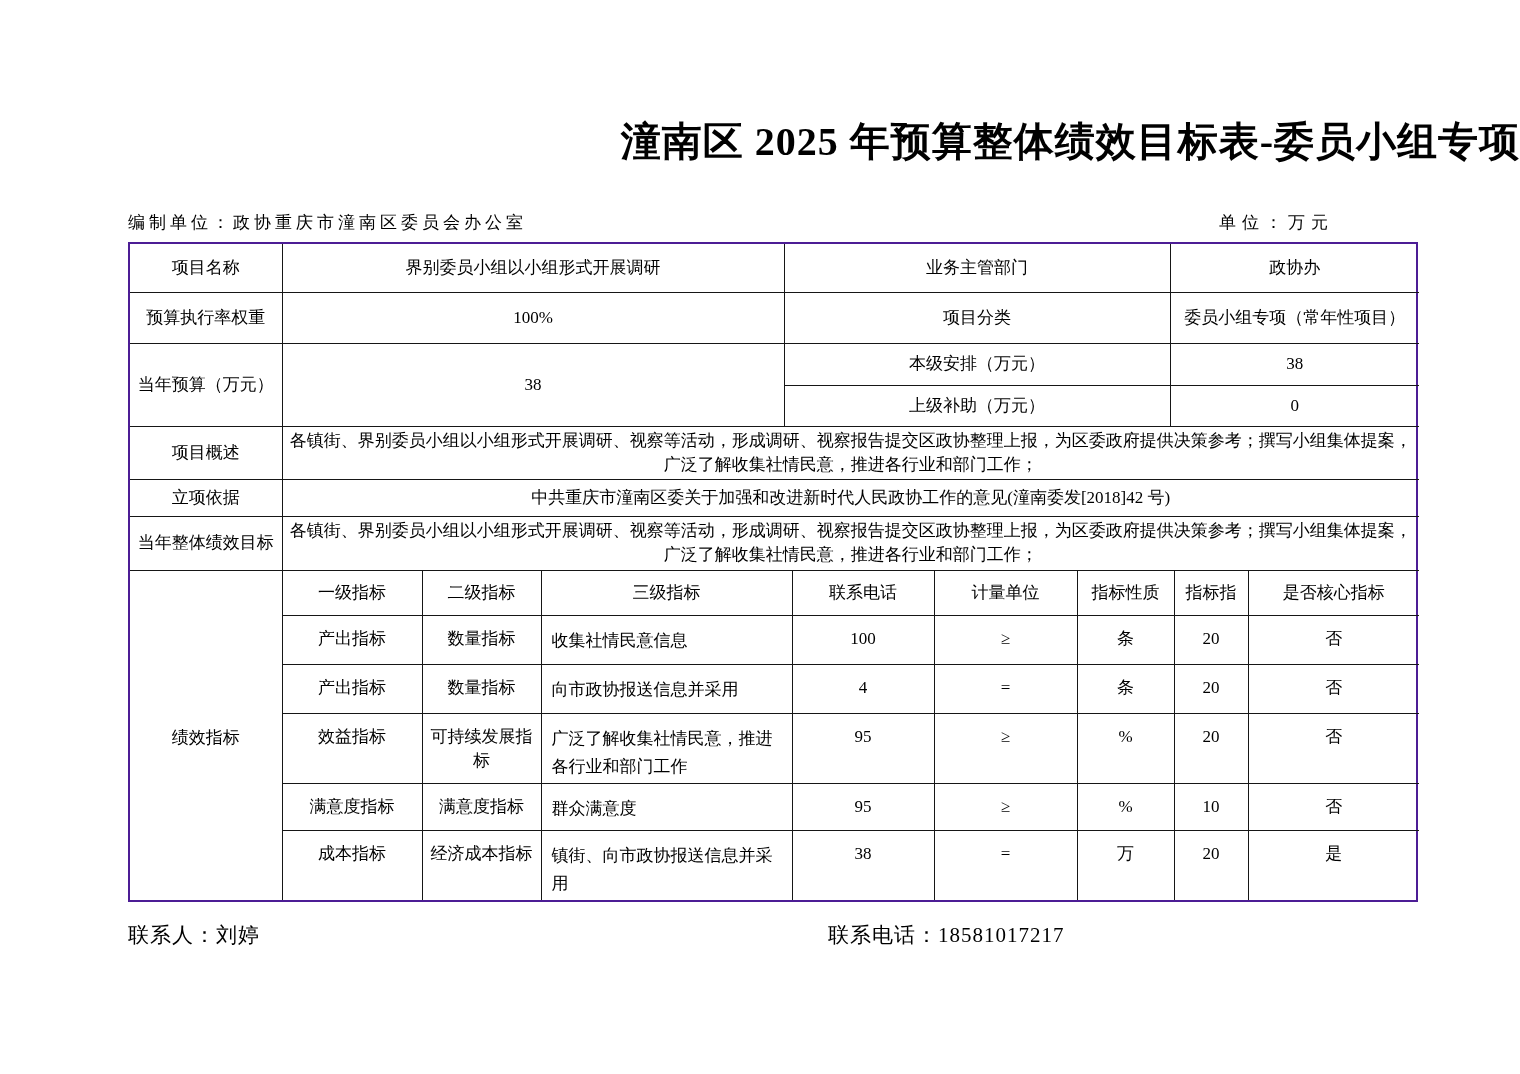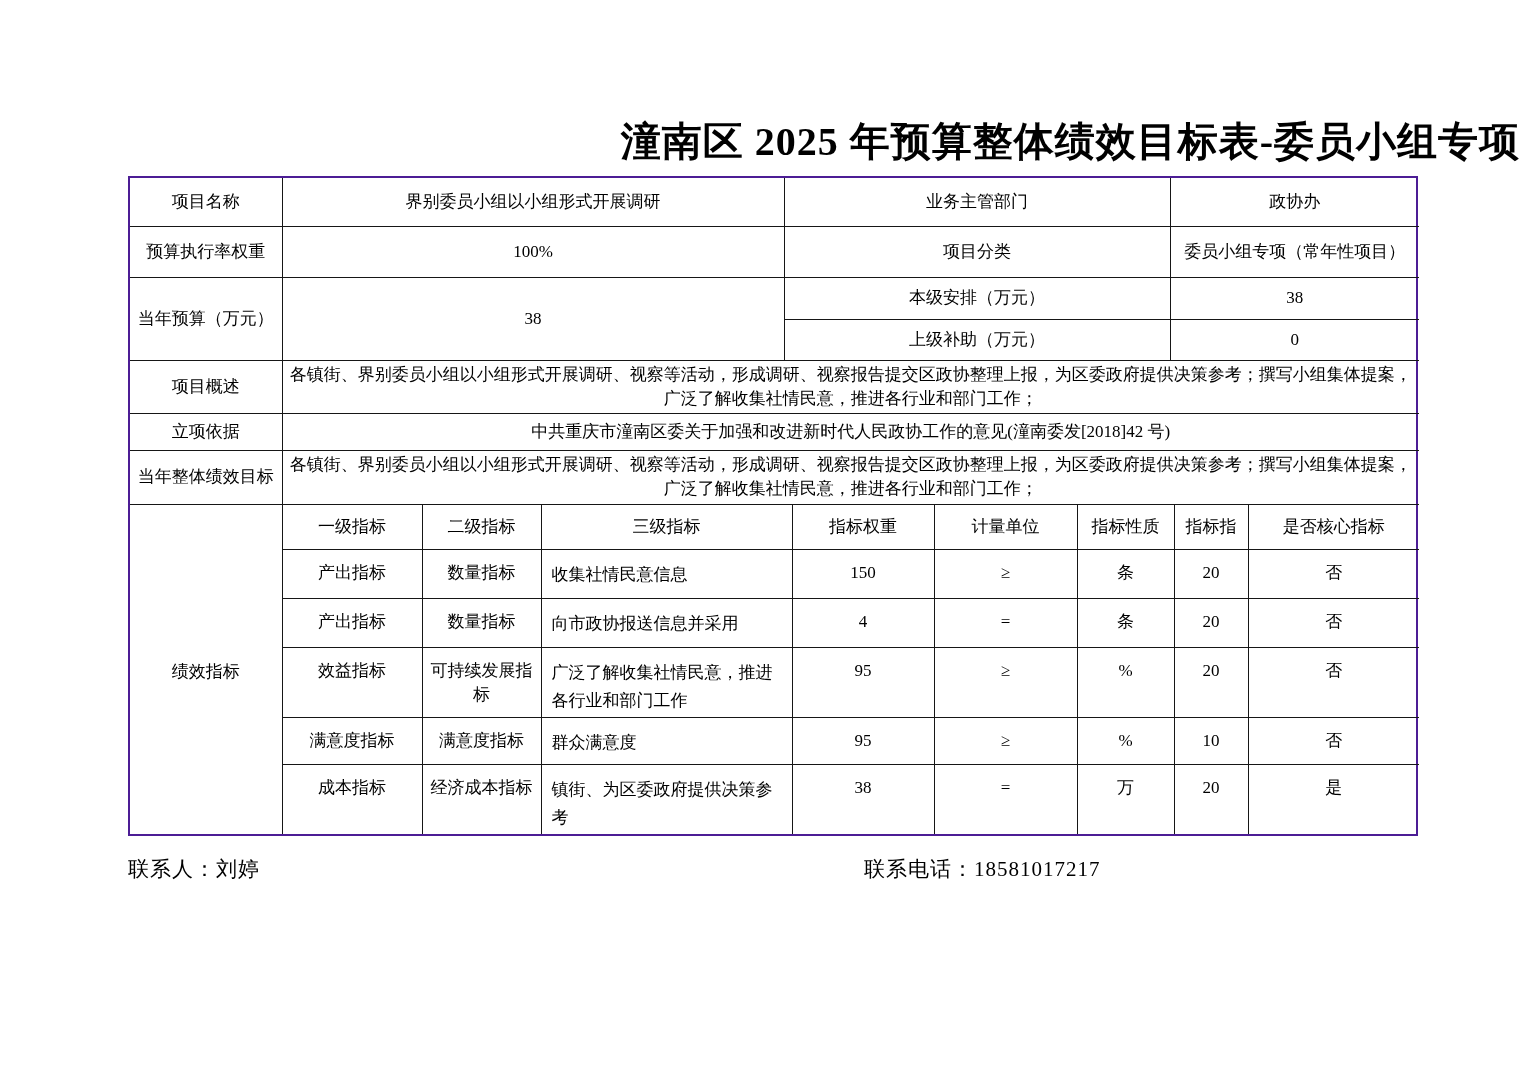--- a/index.html
+++ b/index.html
@@ -67,31 +67,35 @@
   .ind-table td.lvl3 { text-align: left; padding-left: 10px; line-height: 28px; }
 
   .footer-line {
     position: relative;
     margin-top: 22px;
     font-size: 21px;
     line-height: 22px;
     letter-spacing: 1px;
     height: 24px;
   }
-  .footer-phone { position: absolute; left: 736px; top: 0; }
+  .footer-phone { position: absolute; left: 700px; top: 0; }
 </style>
 </head>
 <body>
 
 <div class="page">
 
   <div class="doc-title">潼南区 2025 年预算整体绩效目标表-委员小组专项</div>
 
   <div class="content">
 
+    <div class="meta-line">
+      <span class="meta-left">编制单位：政协重庆市潼南区委员会办公室</span>
+      <span class="meta-right">单位：万元</span>
+    </div>
 
     <div class="doc-table-wrap">
 
       <table class="info-table">
         <colgroup>
           <col style="width:152px">
             <col style="width:502px">
             <col style="width:386px">
             <col style="width:249px">
         </colgroup>
@@ -144,31 +148,31 @@
             <col style="width:97px">
             <col style="width:74px">
             <col style="width:171px">
         </colgroup>
         <tbody>
             <tr style="height:45px">
           <td class="edge-t edge-l edge-b left-lbl" rowspan="6">绩效指标</td>
           <td class="edge-t hdr">一级指标</td>
           <td class="edge-t hdr">二级指标</td>
           <td class="edge-t hdr">三级指标</td>
-          <td class="edge-t hdr">指标权重</td>
+          <td class="edge-t hdr">联系电话</td>
           <td class="edge-t hdr">计量单位</td>
           <td class="edge-t hdr">指标性质</td>
           <td class="edge-t hdr">指标指</td>
           <td class="edge-t edge-r hdr">是否核心指标</td>
         </tr>
         <tr style="height:49px">
           <td>产出指标</td>
           <td>数量指标</td>
           <td class="lvl3">收集社情民意信息</td>
-          <td>150</td>
+          <td>100</td>
           <td>≥</td>
           <td>条</td>
           <td>20</td>
           <td class="edge-r">否</td>
         </tr>
         <tr style="height:49px">
           <td>产出指标</td>
           <td>数量指标</td>
           <td class="lvl3">向市政协报送信息并采用</td>
           <td>4</td>
@@ -193,21 +197,21 @@
           <td class="lvl3">群众满意度</td>
           <td>95</td>
           <td>≥</td>
           <td>%</td>
           <td>10</td>
           <td class="edge-r">否</td>
         </tr>
         <tr style="height:32px">
           <td class="edge-b">成本指标</td>
           <td class="edge-b">经济成本指标</td>
-          <td class="edge-b lvl3">镇街、为区委政府提供决策参考</td>
+          <td class="edge-b lvl3">镇街、向市政协报送信息并采用</td>
           <td class="edge-b">38</td>
           <td class="edge-b">=</td>
           <td class="edge-b">万</td>
           <td class="edge-b">20</td>
           <td class="edge-b edge-r">是</td>
         </tr>
       </tbody>
         </table>
     </div>
 

